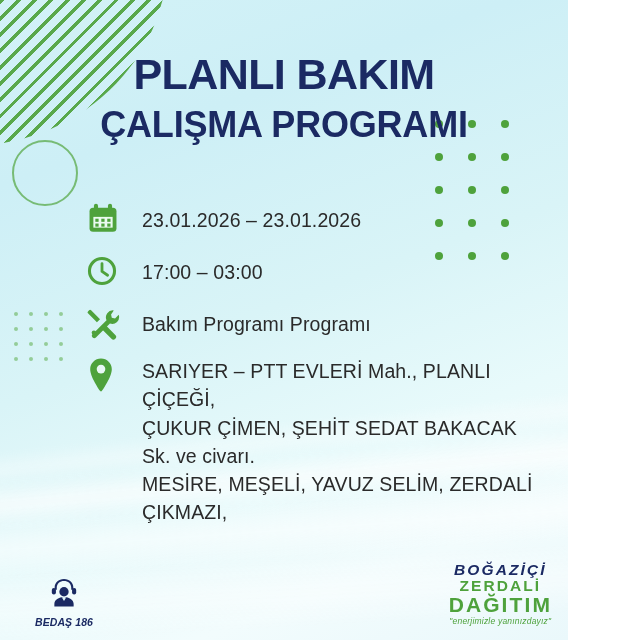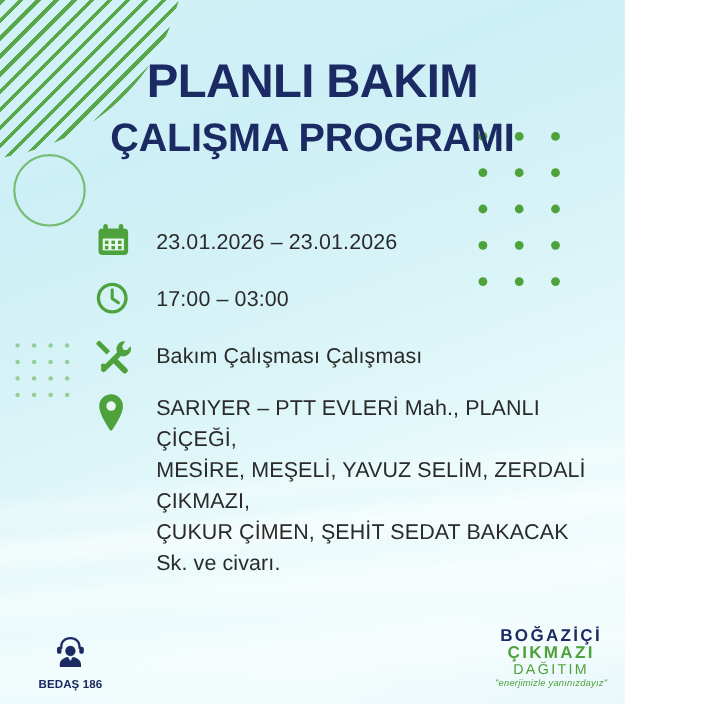--- a/index.html
+++ b/index.html
@@ -144,42 +144,43 @@
   .row.address { margin-bottom: 0; }
 
   
   .footer-left {
     position: absolute;
     left: 26px;
     bottom: 12px;
     display: flex;
     align-items: flex-start;
     gap: 15px;
+    font-style: italic;
   }
   .f-item { text-align: center; width: 76px; }
   .f-item .f-ico { height: 40px; display: flex; align-items: flex-end; justify-content: center; }
   .f-item .f-lbl {
     margin-top: 6px;
     font-size: 10.5px;
     font-weight: 700;
     color: #1b2a63;
     letter-spacing: .1px;
     white-space: nowrap;
   }
 
   .logo {
     position: absolute;
     right: 16px;
     bottom: 14px;
     text-align: center;
     line-height: 1.02;
   }
-  .logo .l1 { font-size: 15.5px; font-weight: 800; letter-spacing: 2.1px; color: #1b2a63; }
+  .logo .l1 { font-size: 15.5px; font-weight: 800; letter-spacing: 2.1px; color: #1b2a63; font-style: italic; }
   .logo .l2 { font-size: 15.5px; font-weight: 800; letter-spacing: 2.1px; color: #4ea23c; }
-  .logo .l3 { font-size: 13px; font-weight: 400; letter-spacing: 2.1px; color: #4ea23c; }
+  .logo .l3 { font-size: 21px; font-weight: 700; letter-spacing: 2.1px; color: #4ea23c; }
   .logo .l4 {
     margin-top: 2px;
     font-size: 8.5px;
     font-style: italic;
     color: #4ea23c;
     letter-spacing: .2px;
   }
 </style>
 </head>
 <body>
@@ -272,34 +273,34 @@
         <svg width="34" height="34" viewBox="0 0 24 24" aria-hidden="true">
           <g fill="#4ea23c">
             <path d="M19.6 3.1a4.9 4.9 0 0 0-5.1 6.9L4.6 19.9a1.7 1.7 0 0 0 2.4 2.4L16.9 12.4a4.9 4.9 0 0 0 6.2-6.2l-2.6 2.6-2.3-.5-.5-2.3z"></path>
             <path d="M4.2 3.2 2.9 4.5l5.4 5.4 2.1-2.1-5.4-5.4z" opacity="0"></path>
             <path d="M3.6 3.0 9.9 9.3l-2.2 2.2L1.4 5.2a1 1 0 0 1 0-1.4l.8-.8a1 1 0 0 1 1.4 0z"></path>
             <path d="M14.3 14.0l6.4 6.4a1.9 1.9 0 0 1-2.7 2.7l-6.4-6.4z"></path>
             <circle cx="5.6" cy="18.9" r="1.6"></circle>
           </g>
         </svg>
       </div>
-      <div class="txt">Bakım Çalışması Çalışması</div>
+      <div class="txt">Bakım Programı Programı</div>
     </div>
 
     <div class="row address">
       <div class="ico">
         <svg width="30" height="36" viewBox="0 0 24 30" aria-hidden="true">
           <path d="M12 1.2c-5 0-9 4-9 9 0 6.3 7.6 17.2 8.2 18a1 1 0 0 0 1.6 0c.6-.8 8.2-11.7 8.2-18 0-5-4-9-9-9z" fill="#4ea23c"></path>
           <circle cx="12" cy="10.1" r="3.6" fill="#e8f8f4"></circle>
         </svg>
       </div>
       <div class="txt">
         <div>SARIYER – PTT EVLERİ Mah., PLANLI ÇİÇEĞİ,</div>
+        <div>ÇUKUR ÇİMEN, ŞEHİT SEDAT BAKACAK Sk. ve civarı.</div>
         <div>MESİRE, MEŞELİ, YAVUZ SELİM, ZERDALİ ÇIKMAZI,</div>
-        <div>ÇUKUR ÇİMEN, ŞEHİT SEDAT BAKACAK Sk. ve civarı.</div>
       </div>
     </div>
 
   </div>
 
   <div class="footer-left">
 
     <div class="f-item">
       <div class="f-ico">
         <svg width="34" height="34" viewBox="0 0 24 24" aria-hidden="true">
@@ -315,18 +316,18 @@
       </div>
       <div class="f-lbl">BEDAŞ 186</div>
     </div>
 
 
 
   </div>
 
   <div class="logo">
     <div class="l1">BOĞAZİÇİ</div>
-    <div class="l2">ÇIKMAZI</div>
+    <div class="l2">ZERDALİ</div>
     <div class="l3">DAĞITIM</div>
     <div class="l4">"enerjimizle yanınızdayız"</div>
   </div>
 
 </div>
 
 </body></html>

